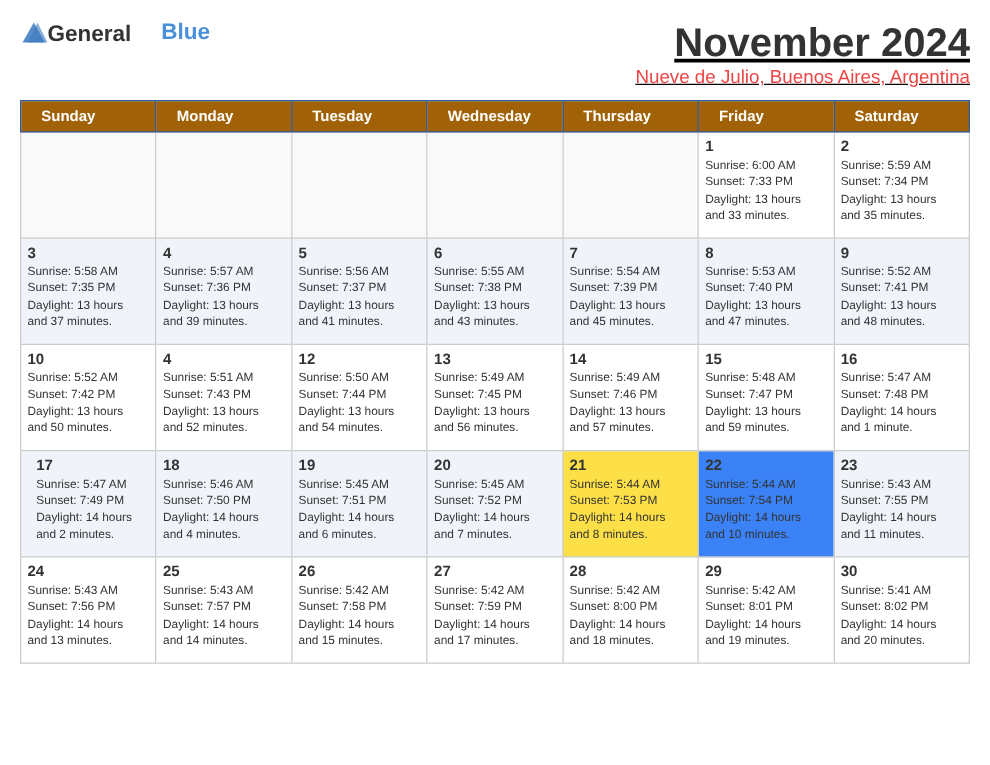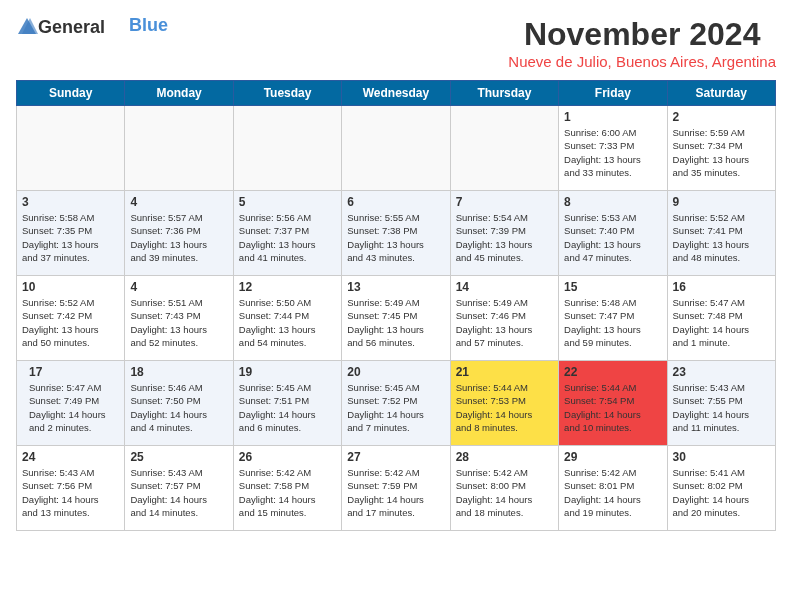--- a/index.html
+++ b/index.html
@@ -26,43 +26,44 @@
       font-size: 18px;
       font-weight: bold;
       color: #4a90d9;
       line-height: 1;
     }
     .logo-icon {
       width: 22px;
       height: 22px;
     }
     .title-area {
-      text-align: center;
+      text-align: right;
+      text-decoration: underline;
     }
     .month-title {
       font-size: 32px;
       font-weight: bold;
       color: #333;
     }
     .location {
       font-size: 15px;
       color: #ef4444;
     }
     table {
       width: 100%;
       border-collapse: collapse;
       table-layout: fixed;
     }
     th {
-      background-color: #0369a1;
+      background-color: #a16207;
       color: #fff;
       font-size: 12px;
       font-weight: bold;
-      padding: 5px 4px;
-      text-align: center;
+      padding: 5px 16px;
+      text-align: left;
       border: 1px solid #2a5a9f;
     }
     td {
       border: 1px solid #ccc;
       vertical-align: top;
       padding: 4px 5px;
       font-size: 10px;
       color: #333;
       height: 85px;
       background: #fff;
@@ -219,21 +220,21 @@
           <div class="day-info">Sunrise: 5:45 AM<br>Sunset: 7:51 PM<br>Daylight: 14 hours<br>and 6 minutes.</div>
         </td>
         <td style="background: rgb(240, 244, 250);">
           <span class="day-num">20</span>
           <div class="day-info">Sunrise: 5:45 AM<br>Sunset: 7:52 PM<br>Daylight: 14 hours<br>and 7 minutes.</div>
         </td>
         <td style="background: #fde047;">
           <span class="day-num">21</span>
           <div class="day-info">Sunrise: 5:44 AM<br>Sunset: 7:53 PM<br>Daylight: 14 hours<br>and 8 minutes.</div>
         </td>
-        <td style="background: #ef4444;">
+        <td style="background: #3b82f6;">
           <span class="day-num">22</span>
           <div class="day-info">Sunrise: 5:44 AM<br>Sunset: 7:54 PM<br>Daylight: 14 hours<br>and 10 minutes.</div>
         </td>
         <td style="background: rgb(240, 244, 250);">
           <span class="day-num">23</span>
           <div class="day-info">Sunrise: 5:43 AM<br>Sunset: 7:55 PM<br>Daylight: 14 hours<br>and 11 minutes.</div>
         </td>
       </tr>
       <tr>
         <td>

